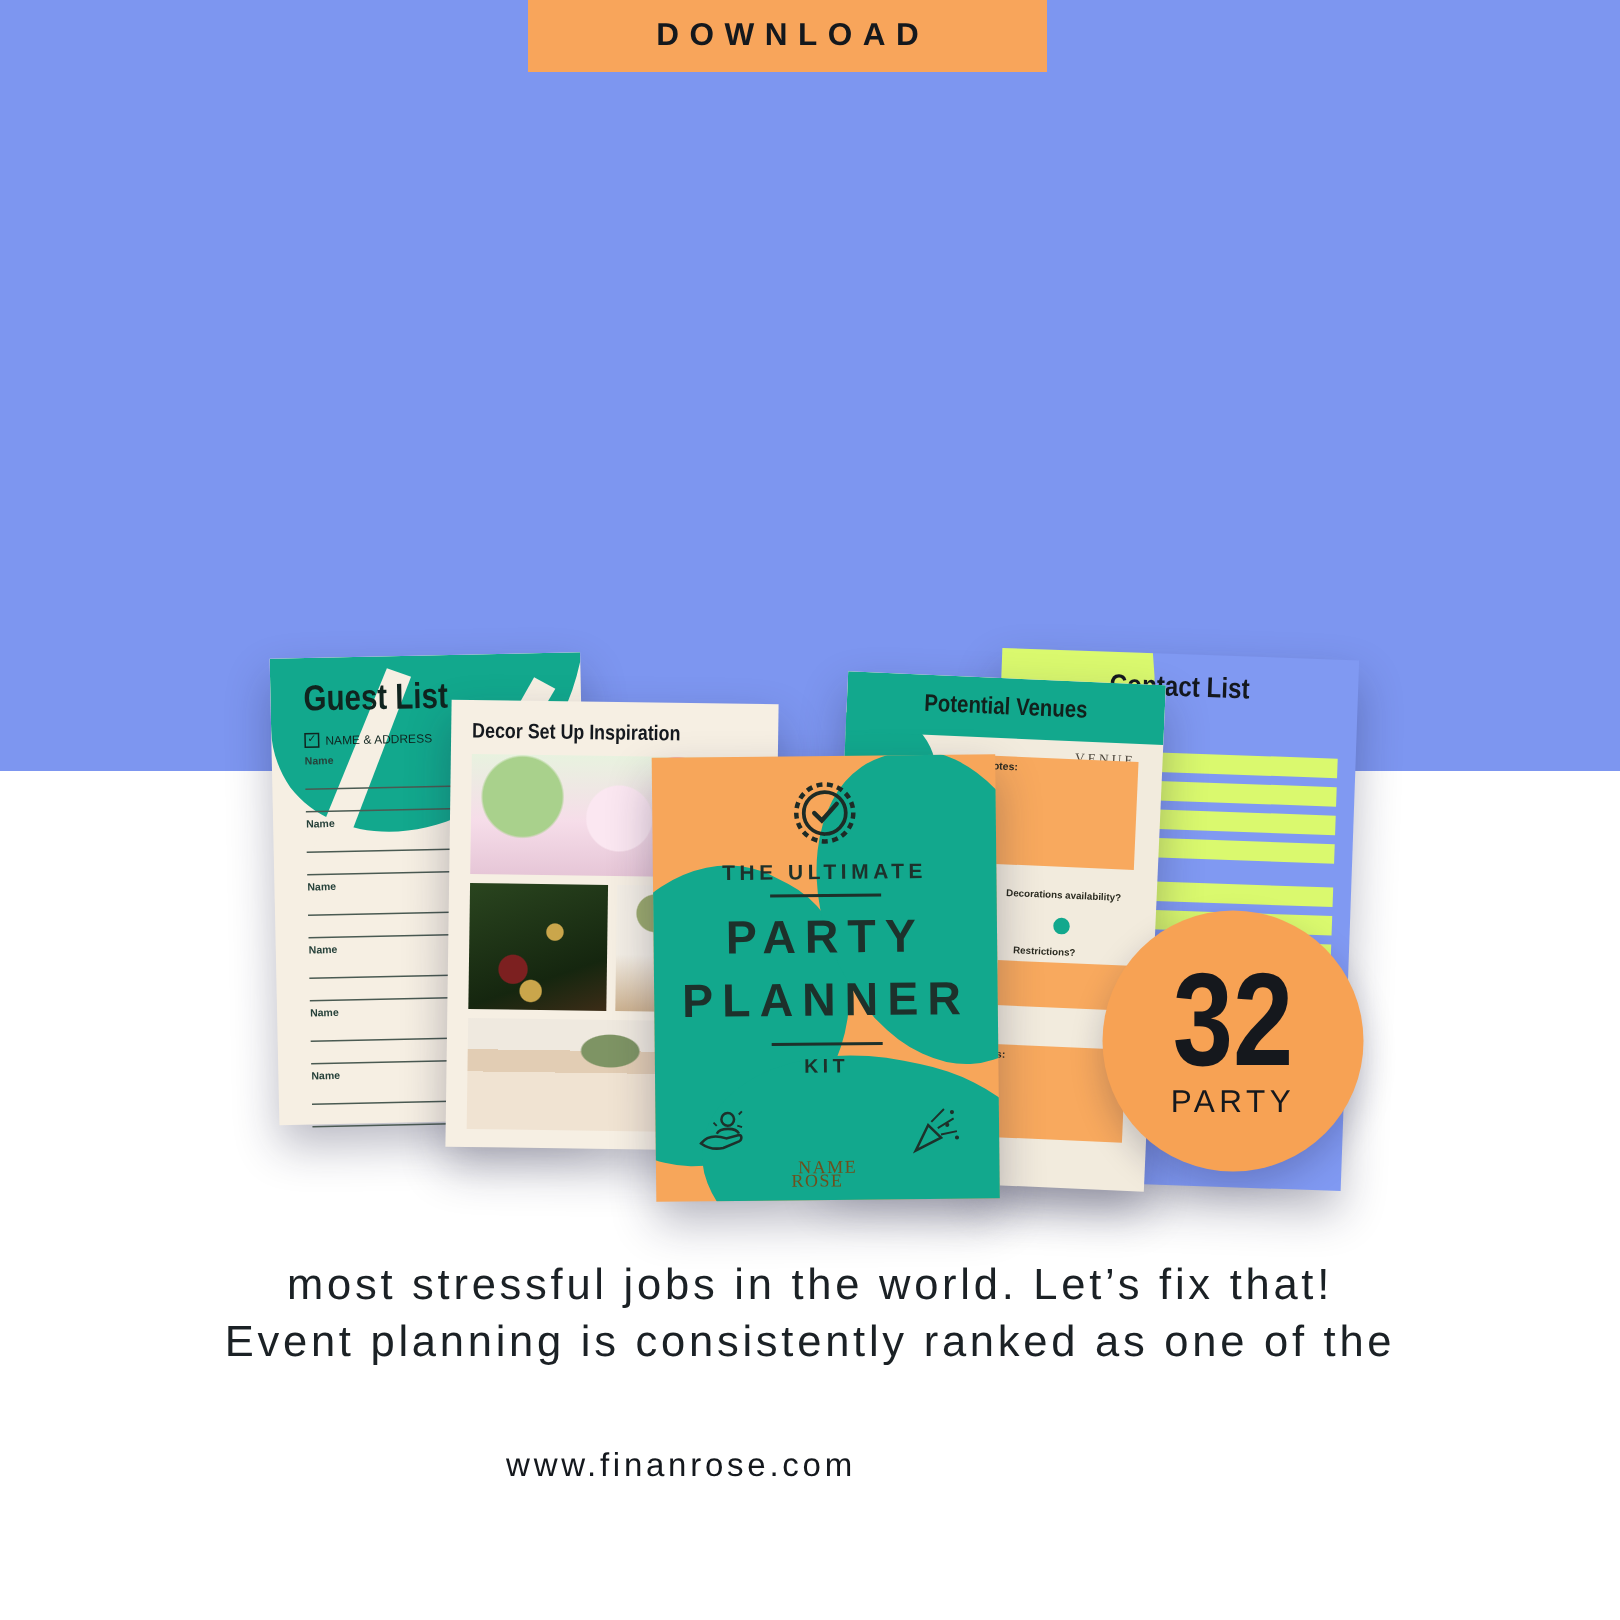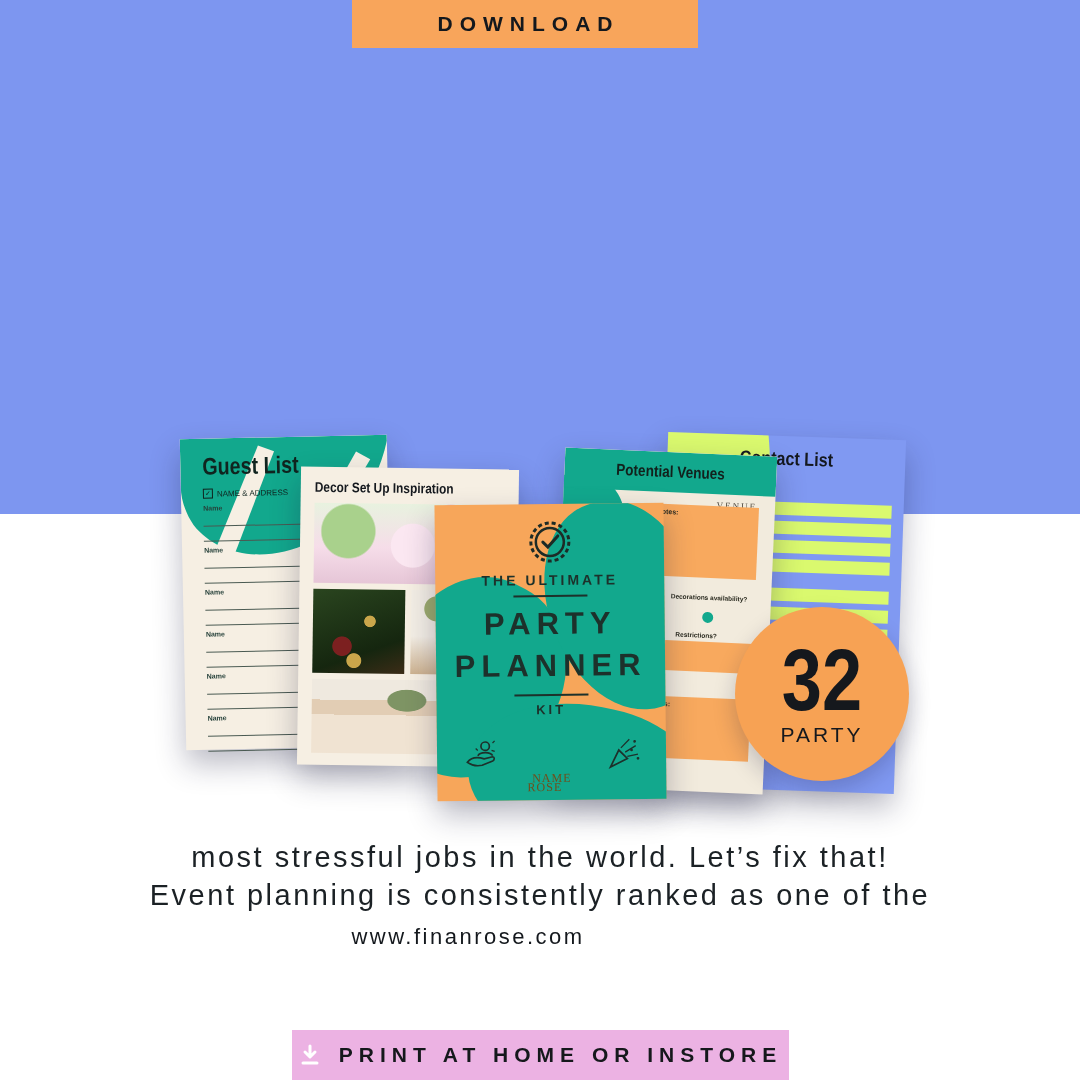--- a/index.html
+++ b/index.html
@@ -113,22 +113,22 @@
   
   .pages-badge{position:absolute;left:735px;top:607px;width:174px;height:174px;border-radius:50%;background:#F7A254;
     z-index:6;display:flex;flex-direction:column;align-items:center;justify-content:center;
     box-shadow:0 10px 22px rgba(25,25,60,.22);}
   .pages-num{font-size:88px;font-weight:800;line-height:78px;color:#15181D;transform:scaleX(.82);}
   .pages-lbl{font-size:21px;letter-spacing:3px;color:#15181D;margin-top:4px;}
 
   
   .tagline{position:absolute;left:0;top:838px;width:1080px;text-align:center;color:#1B2125;
            font-size:29px;letter-spacing:2.5px;line-height:38px;}
-  .website{position:absolute;left:0;top:924px;width:908px;text-align:center;color:#14181D;
-           font-size:22px;letter-spacing:2.5px;padding-left:14px;}
+  .website{position:absolute;left:0;top:964px;width:908px;text-align:center;color:#14181D;
+           font-size:22px;letter-spacing:2.5px;}
 
   
   .print-btn{position:absolute;left:292px;top:1030px;width:497px;height:50px;background:#ECB2E3;
     display:flex;align-items:center;justify-content:center;gap:18px;cursor:pointer;}
   .print-btn span{font-size:21px;font-weight:700;letter-spacing:6px;color:#15181C;}
 
   .chk{display:inline-block;width:8px;height:8px;border:1px solid #10241F;font-size:7px;line-height:8px;text-align:center;}
 </style>
 </head>
 <body>
@@ -310,20 +310,13 @@
     <div class="pages-lbl">PARTY</div>
   </div>
 
   <div class="tagline">
     <div>most stressful jobs in the world. Let’s fix that!</div>
     <div>Event planning is consistently ranked as one of the</div>
   </div>
 
   <div class="website">www.finanrose.com</div>
 
-  <div class="print-btn">
-    <svg width="22" height="22" viewBox="0 0 22 22">
-      <path d="M11 2 v10 M6 8 l5 5 5 -5" stroke="#fff" stroke-width="3" fill="none" stroke-linecap="round" stroke-linejoin="round"></path>
-      <path d="M4 19 h14" stroke="#fff" stroke-width="3" stroke-linecap="round"></path>
-    </svg>
-    <span>PRINT AT HOME OR INSTORE</span>
-  </div>
 </div>
 
 </body></html>

